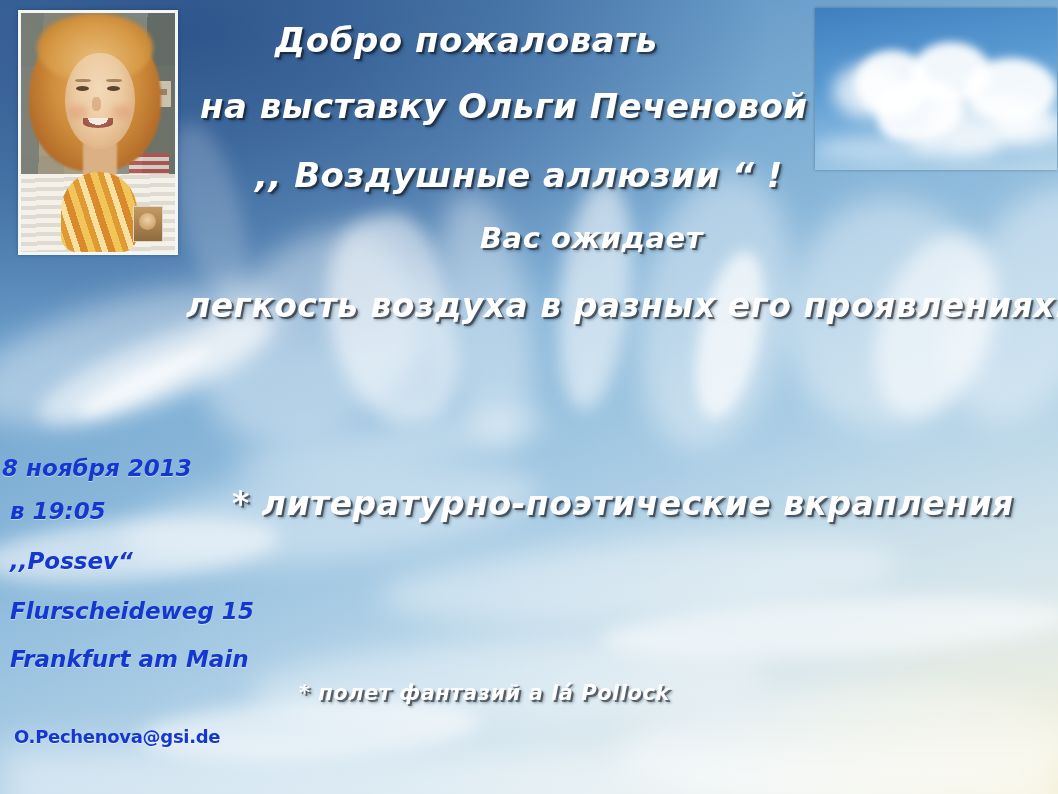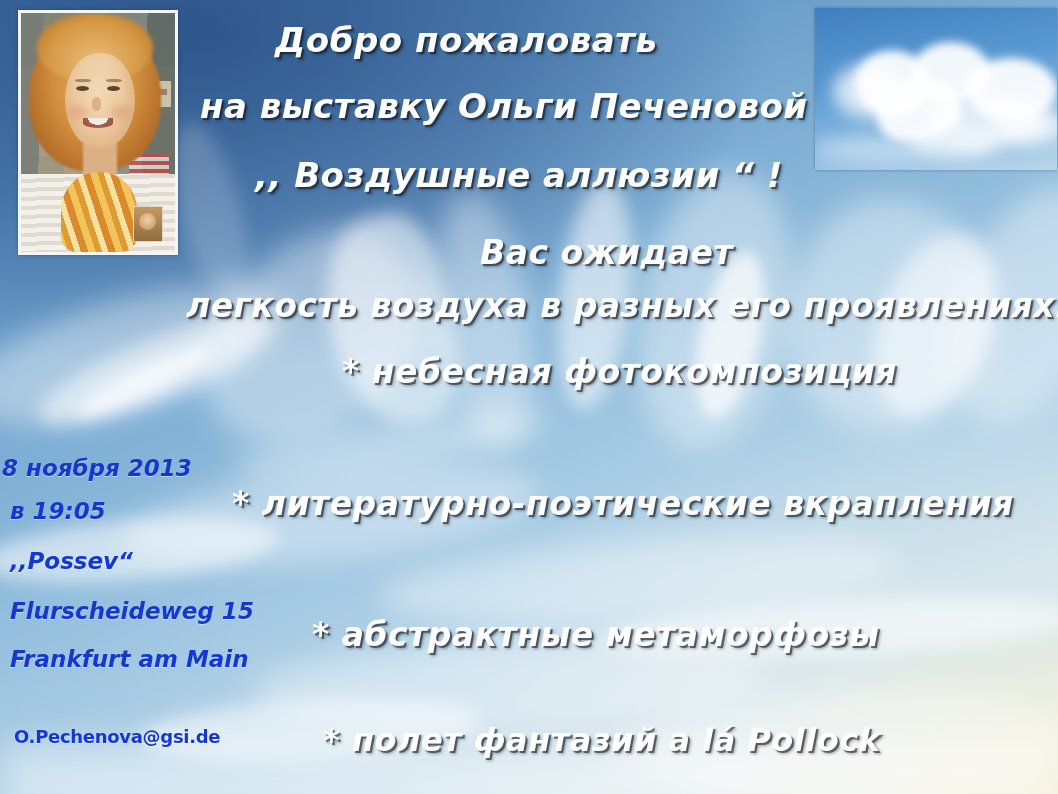--- a/index.html
+++ b/index.html
@@ -92,28 +92,28 @@
   }
   .blue{
     font-family:"DejaVu Sans",sans-serif;
     font-weight:700;color:#1438cf;position:absolute;white-space:nowrap;
     text-shadow:0 1px 0 rgba(255,255,255,.45);
   }
   .blue.slant{font-style:italic;}
   #l1{left:275px;top:20px;font-size:34px;}
   #l2{left:200px;top:86px;font-size:34px;}
   #l3{left:255px;top:155px;font-size:34px;}
-  #l4{left:480px;top:221px;font-size:33px;margin-top:12px;}
+  #l4{left:480px;top:221px;font-size:29px;}
   #l5{left:186px;top:286px;font-size:33px;}
   #l6{left:342px;top:352px;font-size:33px;}
   #l7{left:275px;top:418px;font-size:33px;}
   #l8{left:232px;top:484px;font-size:33px;}
   #l9{left:322px;top:550px;font-size:33px;}
   #l10{left:312px;top:615px;font-size:33px;}
-  #l11{left:323px;top:681px;font-size:32px;margin-top:40px;}
+  #l11{left:299px;top:681px;font-size:21px;}
   #l12{left:425px;top:748px;font-size:33px;}
 
   #d1{left:2px;top:455px;font-size:23px;}
   #d2{left:10px;top:498px;font-size:23px;}
   #d3{left:10px;top:548px;font-size:23px;}
   #d4{left:10px;top:598px;font-size:23px;}
   #d5{left:10px;top:646px;font-size:23px;}
   #d6{left:14px;top:726px;font-size:18px;font-style:normal;letter-spacing:-.3px;}
 </style>
 </head>
@@ -181,23 +181,21 @@
     <div class="hc2" style="left:96px;top:120px;width:90px;height:30px;"></div>
     <div class="hc2" style="left:0px;top:128px;width:120px;height:26px;opacity:.5;"></div>
   </div>
 
   <div class="script" id="l1">Добро пожаловать</div>
   <div class="script" id="l2">на выставку Ольги Печеновой</div>
   <div class="script" id="l3">,, Воздушные аллюзии “ !</div>
   <div class="script" id="l4">Вас ожидает</div>
   <div class="script" id="l5">легкость воздуха в разных его проявлениях:</div>
 
-  <div class="script" id="l6">* небесная фотокомпозиция</div>
   <div class="script" id="l8">* литературно-поэтические вкрапления</div>
-  <div class="script" id="l10">* абстрактные метаморфозы</div>
   <div class="script" id="l11">* полет фантазий а lá Pollock</div>
 
   <div class="blue slant" id="d1">8 ноября 2013</div>
   <div class="blue slant" id="d2">в 19:05</div>
   <div class="blue slant" id="d3">,,Possev“</div>
   <div class="blue slant" id="d4">Flurscheideweg 15</div>
   <div class="blue slant" id="d5">Frankfurt am Main</div>
   <div class="blue" id="d6">O.Pechenova@gsi.de</div>
 
 </div>

